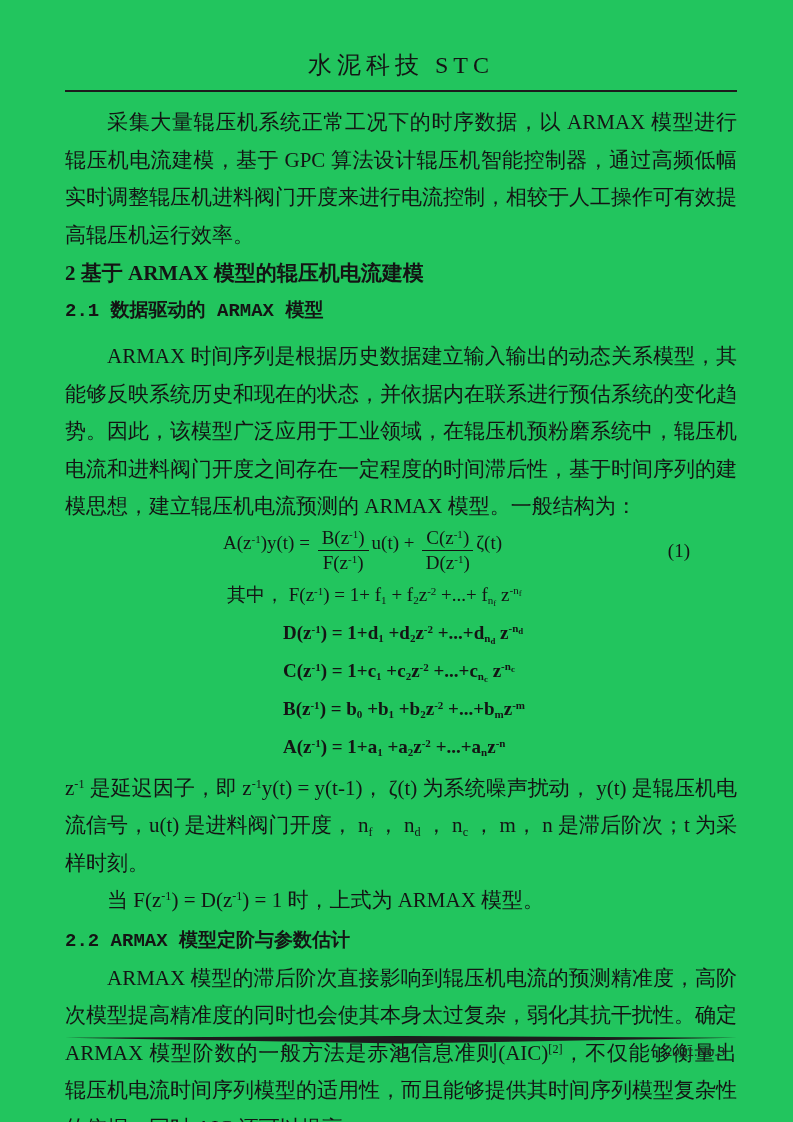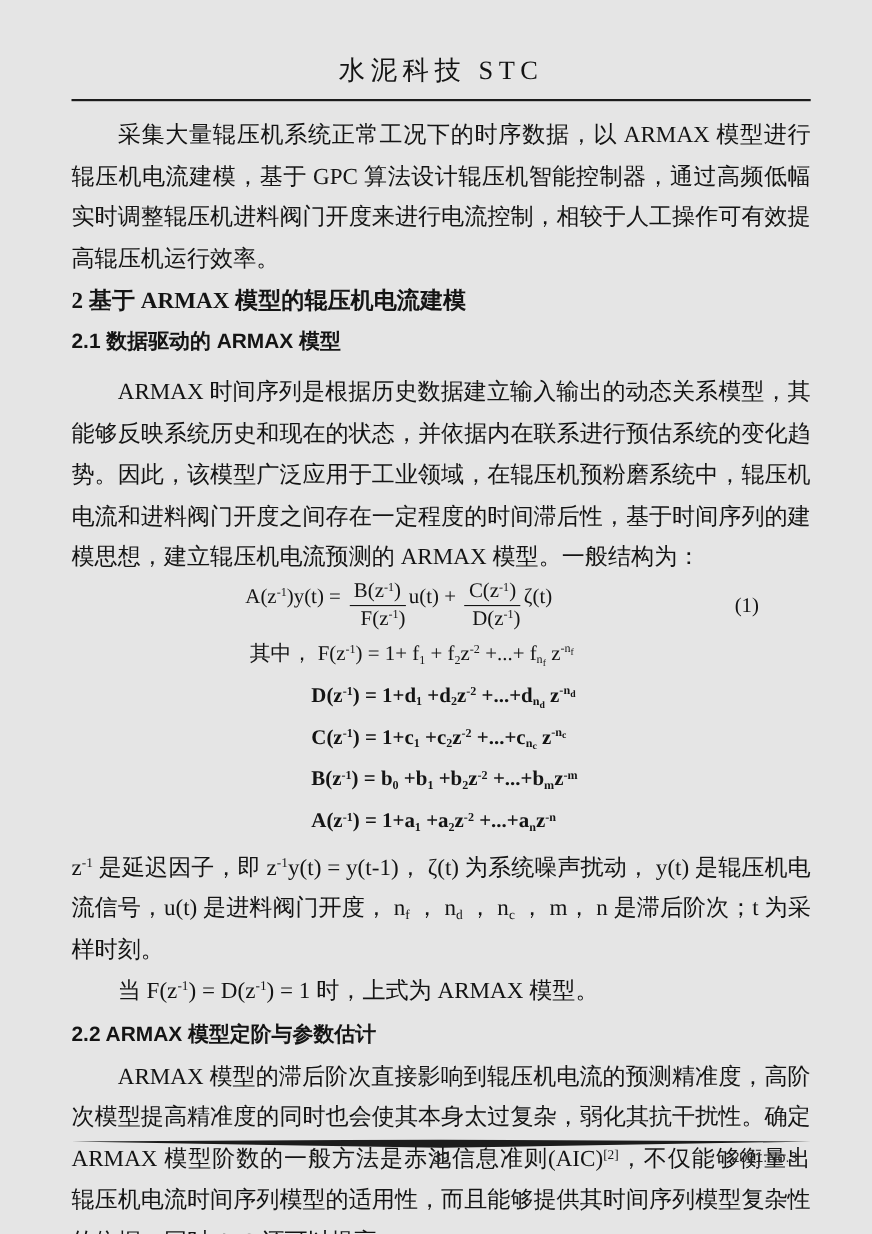--- a/index.html
+++ b/index.html
@@ -1,19 +1,19 @@
 <!DOCTYPE html>
 <html><head>
 <meta charset="utf-8">
 <style>
   html,body{margin:0;padding:0;background:#ffffff;}
   .page{
     position:relative;
     width:793px;height:1122px;
-    background:#e5e5e5;
+    background:#22c55e;
     color:#141414;
     font-family:"Liberation Serif","DejaVu Serif",serif;
     overflow:hidden;
   }
   .content{position:absolute;left:65px;top:0;width:672px;}
 
   .journal-title{
     margin-top:48px;
     text-align:center;
     font-size:24px;
@@ -40,21 +40,21 @@
 
   .sec-h2{
     margin:2px 0 0 0;
     font-family:Liberation Serif, serif;
     font-weight:bold;
     font-size:21px;
     line-height:34px;
   }
   .sec-h3{
     margin:6px 0 0 0;
-    font-family:Liberation Sans, sans-serif;
+    font-family:Liberation Mono, monospace;
     font-weight:bold;
     font-size:19px;
     line-height:30px;
   }
 
   .eq-row{
     position:relative;
     margin:0;
     height:50px;
     display:flex;
@@ -78,21 +78,21 @@
   }
   .formula-line.deep{padding-left:218px;font-weight:bold;}
 
   sup{font-size:0.58em;vertical-align:0.55em;line-height:0;}
   sub{font-size:0.58em;vertical-align:-0.3em;line-height:0;}
   sub sub, sup sub{font-size:0.8em;vertical-align:-0.25em;}
 
   .frac{
     display:inline-block;
     vertical-align:-1.05em;
-    text-align:right;
+    text-align:center;
     margin:0 3px;
     line-height:1.15;
   }
   .frac .num{display:block;padding:0 4px 1px;border-bottom:1.5px solid #141414;}
   .frac .den{display:block;padding-top:1px;}
 
   .footer-rule{
     position:absolute;
     left:65px;top:1036px;
     width:672px;height:8px;

